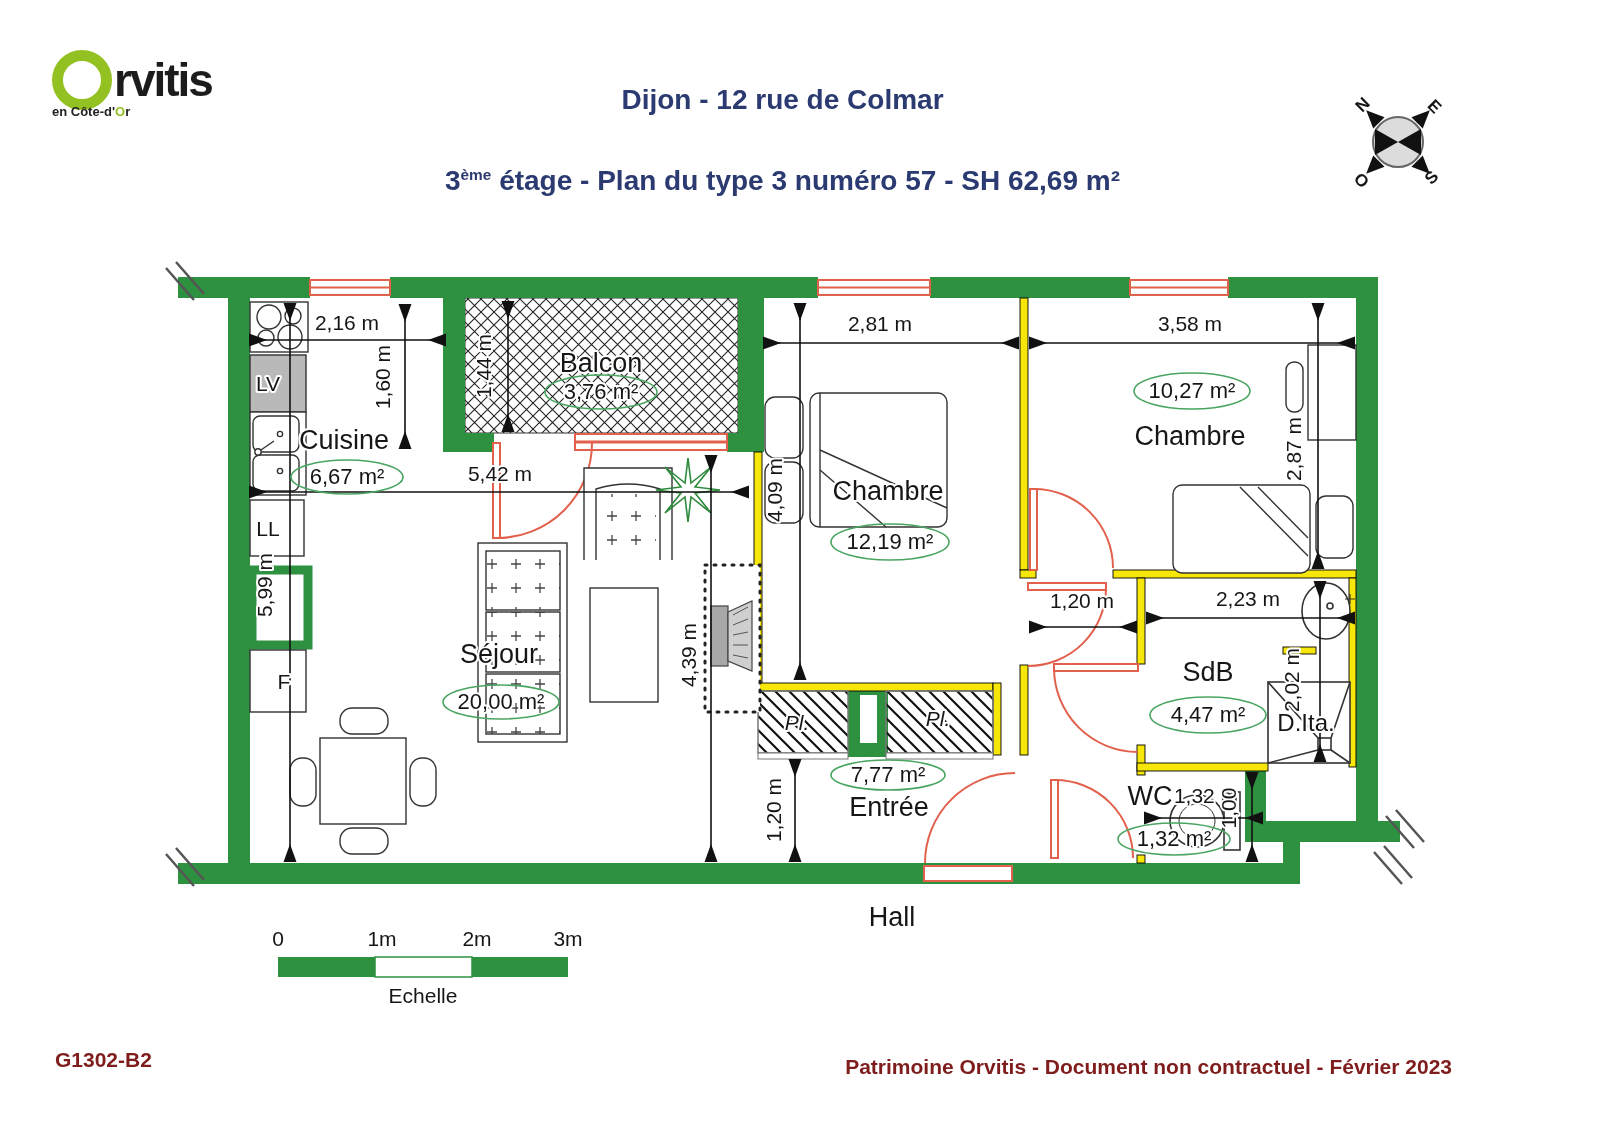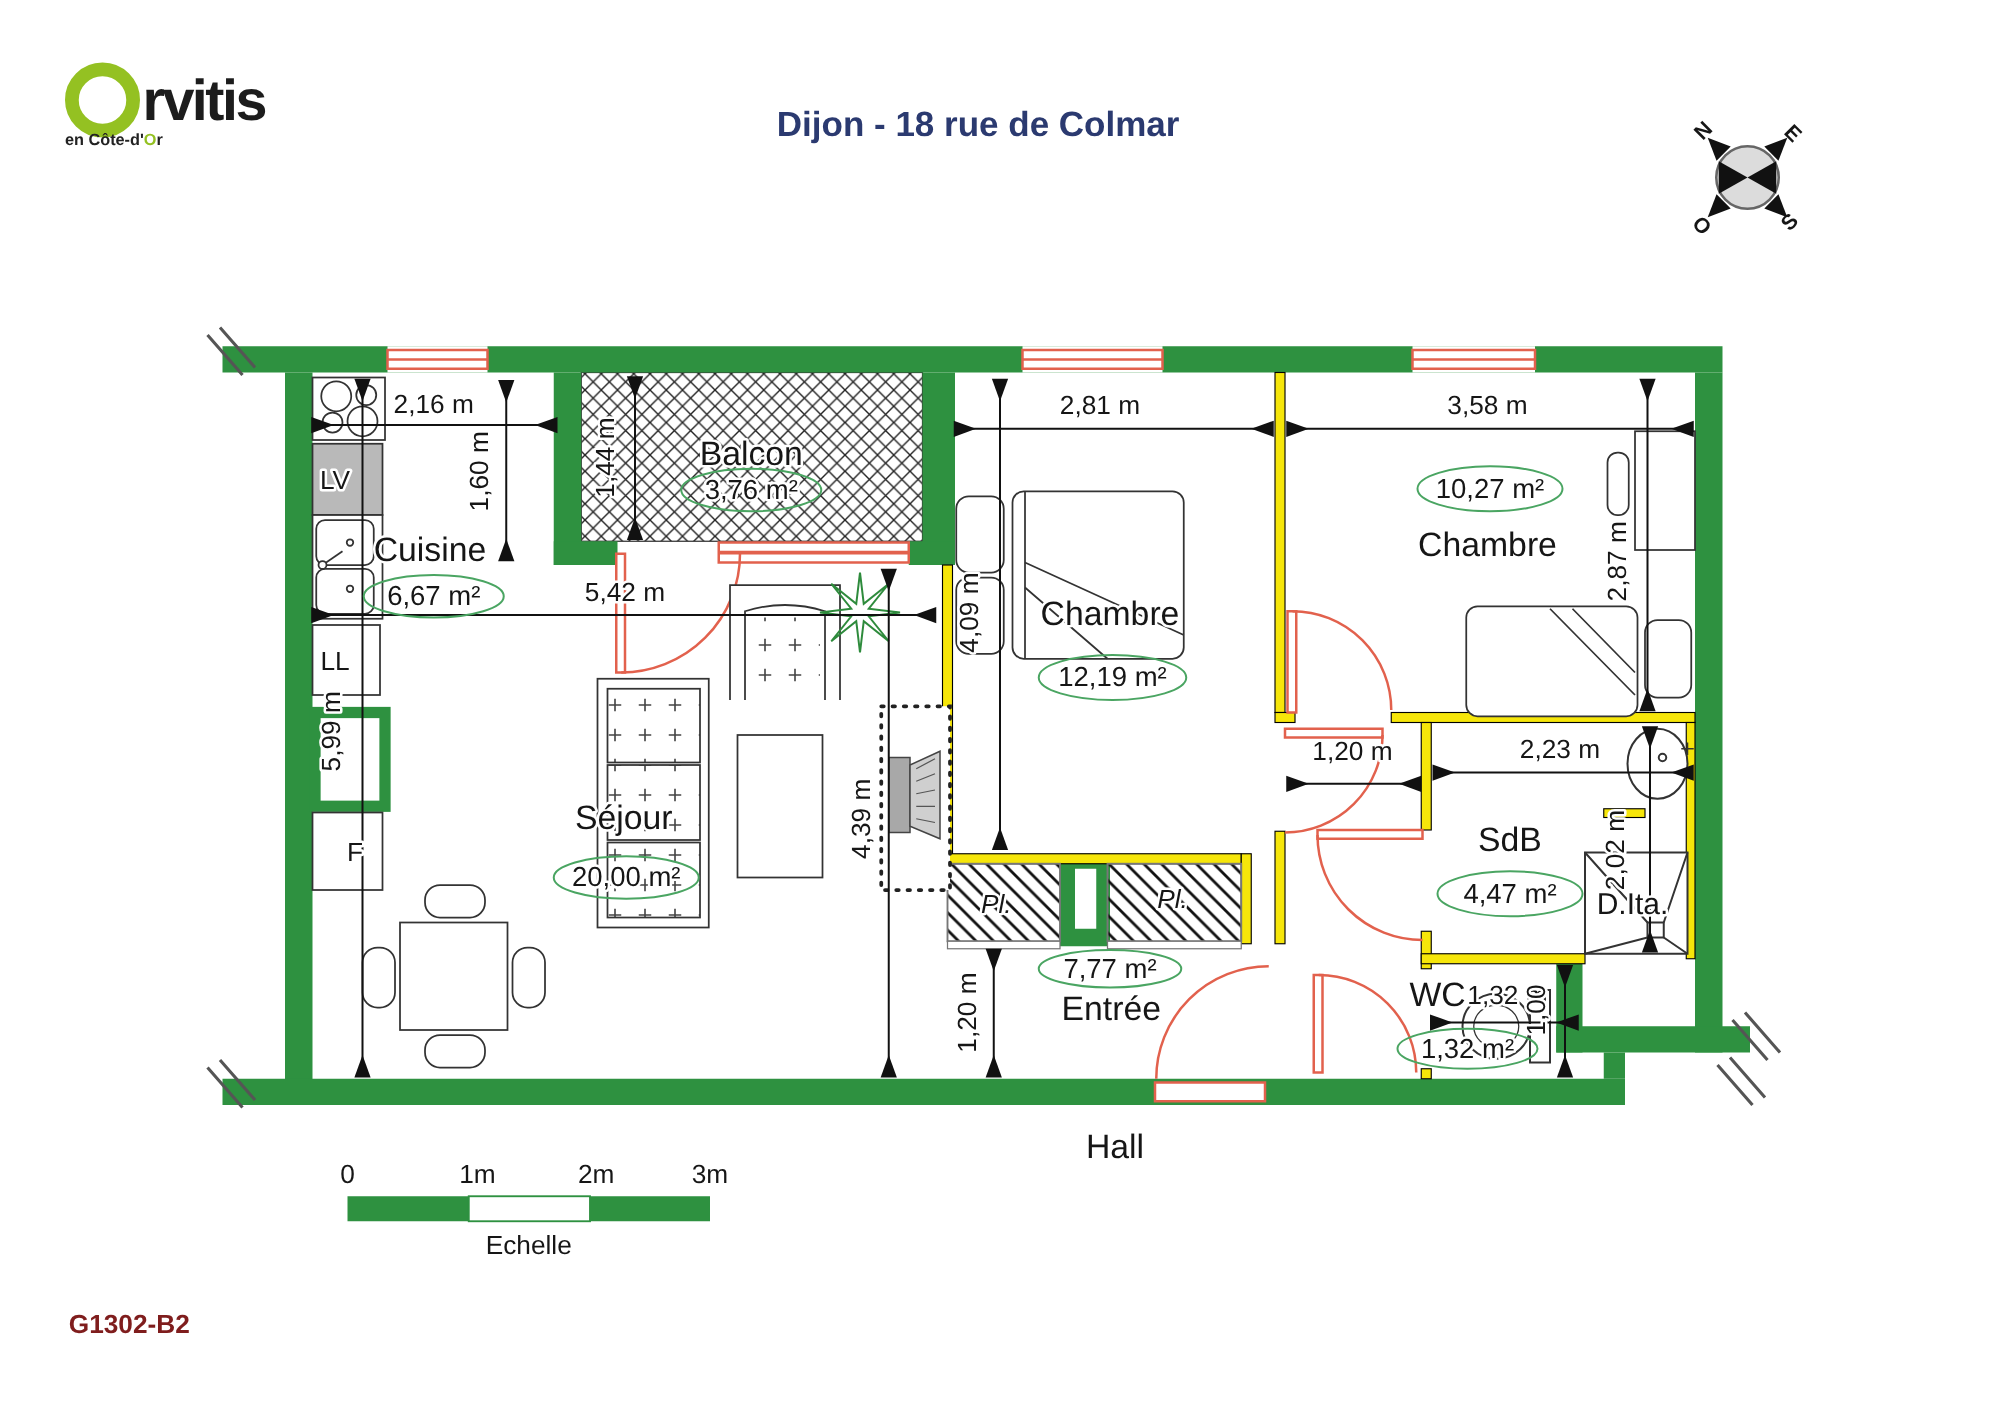--- a/index.html
+++ b/index.html
@@ -38,23 +38,25 @@
 <div id="page">
 
   <div id="logo" class="abs">
     <div class="row">
       <span class="ring"></span>
       <span class="brand">rvitis</span>
     </div>
     <div class="tag"><span>en Côte-d'</span><span class="g">O</span><span>r</span></div>
   </div>
 
-  <div id="title" class="abs title-line">Dijon - 18 rue de Colmar</div>
+  <div id="title" class="abs title-line">Dijon - 12 rue de Colmar</div>
+  <div id="subtitle" class="abs title-line"><span>3</span><sup>ème</sup><span> étage - Plan du type 3 numéro 57 - SH 62,69 m²</span></div>
 
   <div id="ref" class="abs footer">G1302-B2</div>
+  <div id="note" class="abs footer">Patrimoine Orvitis - Document non contractuel - Février 2023</div>
 
   <svg class="abs" style="left:0;top:0;" width="1600" height="1131" viewBox="0 0 1600 1131">
     <defs>
       <pattern id="xh" patternUnits="userSpaceOnUse" width="13" height="13">
         <path d="M0 0 L13 13 M13 0 L0 13" stroke="#222" stroke-width="1.1" fill="none"></path>
       </pattern>
       <pattern id="dg" patternUnits="userSpaceOnUse" width="14" height="14">
         <path d="M-2 -2 L16 16 M-2 12 L2 16 M12 -2 L16 2" stroke="#111" stroke-width="2.2" fill="none"></path>
       </pattern>
       <pattern id="plus" patternUnits="userSpaceOnUse" width="24" height="24">

